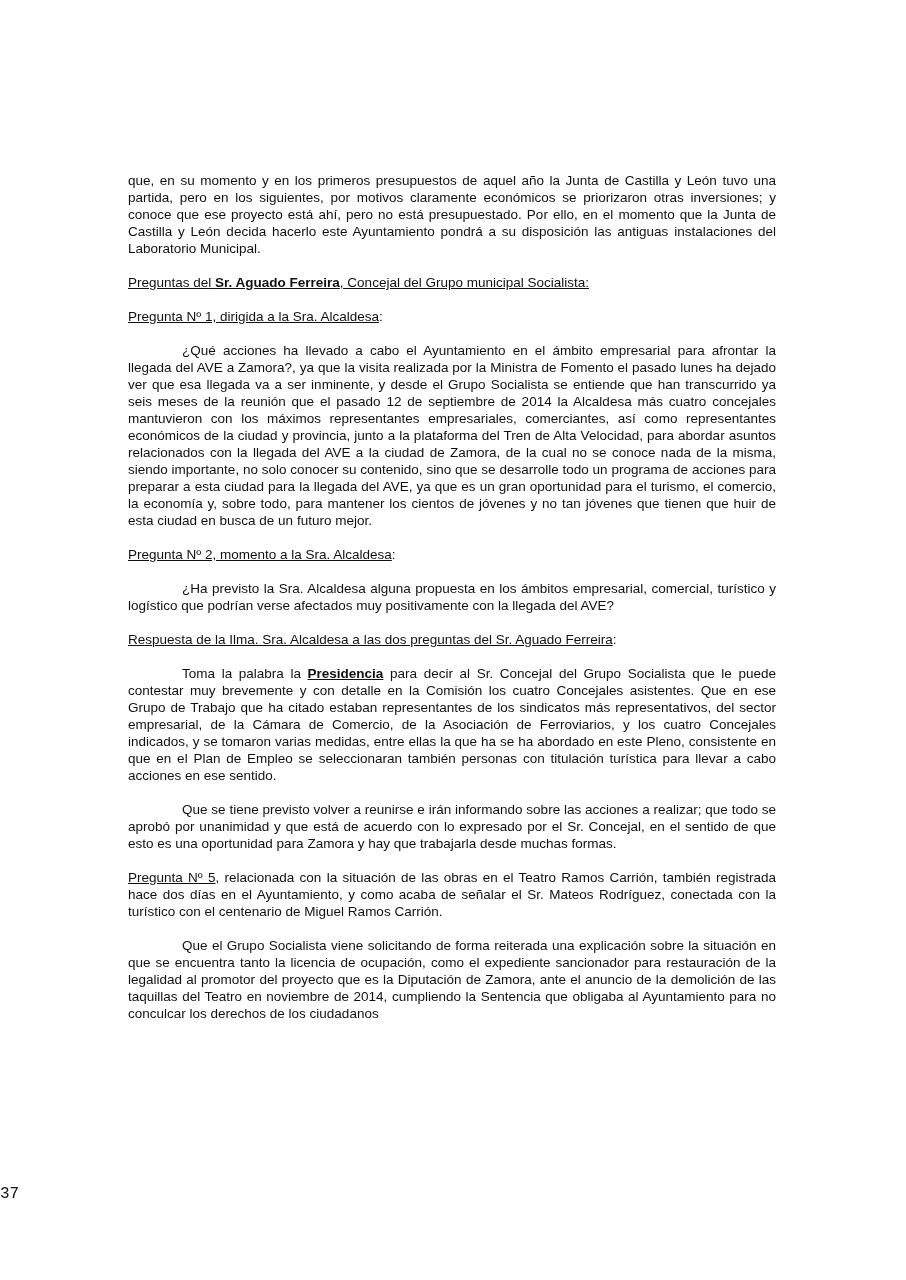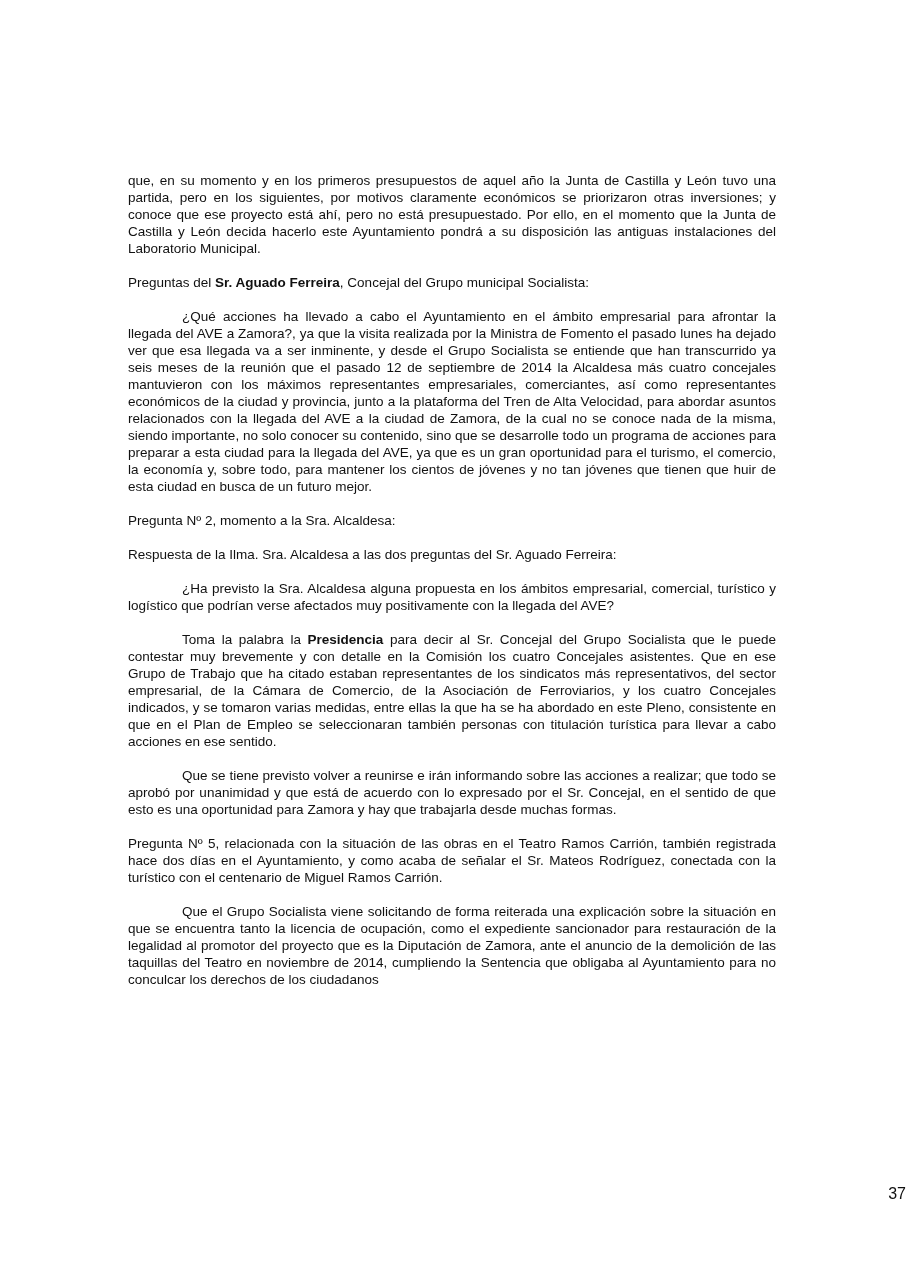--- a/index.html
+++ b/index.html
@@ -33,42 +33,43 @@
     text-align: justify;
   }
   .doc-body p.block {
     margin: 0 0 17px 0;
     padding: 0;
   }
   .doc-body p.block.indent {
     text-indent: 54px;
   }
   .doc-body span.run-bold { font-weight: bold; }
-  .doc-body span.run-underline { }
+  .doc-body span.run-underline { text-decoration: underline; }
   .page-number {
     position: absolute;
     top: 1185px;
     left: 0;
     width: 906px;
-    text-align: right;
-    font-family: Liberation Sans, sans-serif;
+    text-align: left;
+    font-family: Liberation Mono, monospace;
     font-size: 16px;
     color: #111111;
   }
 </style>
 </head>
 <body>
 
 <div class="page">
   <div class="doc-body">
       <p class="block"><span class="">que, en su momento y en los primeros presupuestos de aquel año la Junta de Castilla y León tuvo una partida, pero en los siguientes, por motivos claramente económicos se priorizaron otras inversiones; y conoce que ese proyecto está ahí, pero no está presupuestado. Por ello, en el momento que la Junta de Castilla y León decida hacerlo este Ayuntamiento pondrá a su disposición las antiguas instalaciones del Laboratorio Municipal.</span></p>
       <p class="block"><span class="run-underline">Preguntas del </span><span class="run-bold run-underline">Sr. Aguado Ferreira</span><span class="run-underline">, Concejal del Grupo municipal Socialista:</span></p>
+      <p class="block"><span class="run-underline">Pregunta Nº 1, dirigida a la Sra. Alcaldesa</span><span class="">:</span></p>
       <p class="block indent"><span class="">¿Qué acciones ha llevado a cabo el Ayuntamiento en el ámbito empresarial para afrontar la llegada del AVE a Zamora?, ya que la visita realizada por la Ministra de Fomento el pasado lunes ha dejado ver que esa llegada va a ser inminente, y desde el Grupo Socialista se entiende que han transcurrido ya seis meses de la reunión que el pasado 12 de septiembre de 2014 la Alcaldesa más cuatro concejales mantuvieron con los máximos representantes empresariales, comerciantes, así como representantes económicos de la ciudad y provincia, junto a la plataforma del Tren de Alta Velocidad, para abordar asuntos relacionados con la llegada del AVE a la ciudad de Zamora, de la cual no se conoce nada de la misma, siendo importante, no solo conocer su contenido, sino que se desarrolle todo un programa de acciones para preparar a esta ciudad para la llegada del AVE, ya que es un gran oportunidad para el turismo, el comercio, la economía y, sobre todo, para mantener los cientos de jóvenes y no tan jóvenes que tienen que huir de esta ciudad en busca de un futuro mejor.</span></p>
       <p class="block"><span class="run-underline">Pregunta Nº 2, momento a la Sra. Alcaldesa</span><span class="">:</span></p>
+      <p class="block indent"><span class="">¿Ha previsto la Sra. Alcaldesa alguna propuesta en los ámbitos empresarial, comercial, turístico y logístico que podrían verse afectados muy positivamente con la llegada del AVE?</span></p>
       <p class="block"><span class="run-underline">Respuesta de la Ilma. Sra. Alcaldesa a las dos preguntas del Sr. Aguado Ferreira</span><span class="">:</span></p>
-      <p class="block indent"><span class="">¿Ha previsto la Sra. Alcaldesa alguna propuesta en los ámbitos empresarial, comercial, turístico y logístico que podrían verse afectados muy positivamente con la llegada del AVE?</span></p>
       <p class="block indent"><span class="">Toma la palabra la </span><span class="run-bold run-underline">Presidencia</span><span class=""> para decir al Sr. Concejal del Grupo Socialista que le puede contestar muy brevemente y con detalle en la Comisión los cuatro Concejales asistentes. Que en ese Grupo de Trabajo que ha citado estaban representantes de los sindicatos más representativos, del sector empresarial, de la Cámara de Comercio, de la Asociación de Ferroviarios, y los cuatro Concejales indicados, y se tomaron varias medidas, entre ellas la que ha se ha abordado en este Pleno, consistente en que en el Plan de Empleo se seleccionaran también personas con titulación turística para llevar a cabo acciones en ese sentido.</span></p>
       <p class="block indent"><span class="">Que se tiene previsto volver a reunirse e irán informando sobre las acciones a realizar; que todo se aprobó por unanimidad y que está de acuerdo con lo expresado por el Sr. Concejal, en el sentido de que esto es una oportunidad para Zamora y hay que trabajarla desde muchas formas.</span></p>
       <p class="block"><span class="run-underline">Pregunta Nº 5</span><span class="">, relacionada con la situación de las obras en el Teatro Ramos Carrión, también registrada hace dos días en el Ayuntamiento, y como acaba de señalar el Sr. Mateos Rodríguez, conectada con la turístico con el centenario de Miguel Ramos Carrión.</span></p>
       <p class="block indent"><span class="">Que el Grupo Socialista viene solicitando de forma reiterada una explicación sobre la situación en que se encuentra tanto la licencia de ocupación, como el expediente sancionador para restauración de la legalidad al promotor del proyecto que es la Diputación de Zamora, ante el anuncio de la demolición de las taquillas del Teatro en noviembre de 2014, cumpliendo la Sentencia que obligaba al Ayuntamiento para no conculcar los derechos de los ciudadanos</span></p>
     </div>
   <div class="page-number">37</div>
 </div>
 
 </body></html>

